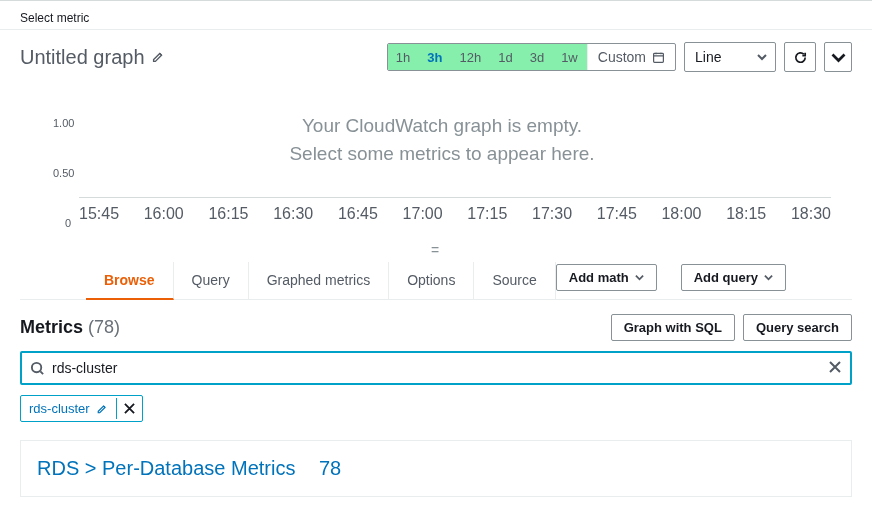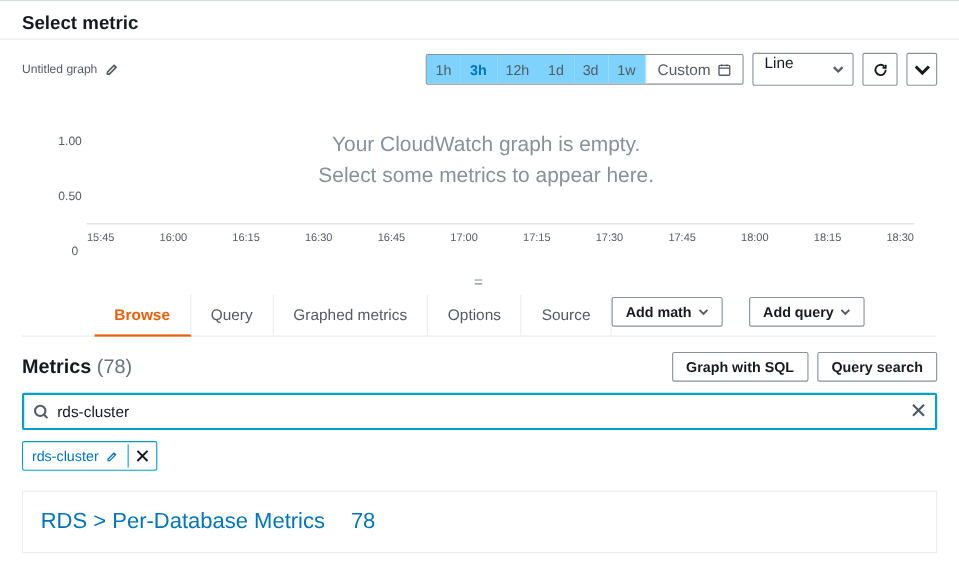--- a/index.html
+++ b/index.html
@@ -1,39 +1,39 @@
 <!DOCTYPE html>
 <html><head>
 <meta charset="utf-8">
 <style>
 * { box-sizing: border-box; margin: 0; padding: 0; }
 body { font-family: "Amazon Ember", "Helvetica Neue", Arial, sans-serif; font-size: 14px; color: #16191f; background: #fff; width: 872px; height: 512px; overflow: hidden; }
 .page { width: 872px; height: 512px; border-top: 1px solid #d5dbdb; }
 .header { padding: 10px 20px 4px; border-bottom: 1px solid #eaeded; }
-.header h1 { font-size: 17px; font-weight: 700; }
+.header h1 { font-size: 12px; font-weight: 400; }
 .content { padding: 12px 20px 0; }
 .top-row { display: flex; align-items: center; justify-content: space-between; margin-bottom: 8px; }
-.graph-title-wrap { display: flex; align-items: center; gap: 6px; color: #545b64; font-size: 11px; }
+.graph-title-wrap { display: flex; align-items: center; gap: 6px; color: #545b64; font-size: 20px; }
 .edit-icon { width: 14px; height: 14px; stroke: #545b64; stroke-width: 1.6; fill: none; cursor: pointer; }
 .controls { display: flex; align-items: center; gap: 8px; }
 .range-group { display: flex; border: 1px solid #879196; border-radius: 2px; overflow: hidden; background: #fff; }
-.range-btn { background: #7dd3fc; border: none; border-right: 1px solid #eaeded00; padding: 5px 8px; font-size: 13px; color: #545b64; cursor: pointer; }
+.range-btn { background: #86efac; border: none; border-right: 1px solid #eaeded00; padding: 5px 8px; font-size: 13px; color: #545b64; cursor: pointer; }
 .range-btn:last-child { border-right: none; }
 .range-btn.active { color: #0073bb; font-weight: 700; }
 .range-custom { display: flex; align-items: center; gap: 6px; padding: 5px 10px; color: #545b64; border-left: 1px solid #eaeded; }
 .cal-icon { width: 13px; height: 13px; stroke: #545b64; stroke-width: 1.5; fill: none; }
-.select-wrap { position: relative; display: inline-flex; border: 1px solid #879196; border-radius: 2px; background: #fff; height: 30px; padding: 0 24px 0 10px; min-width: 92px; cursor: pointer; }
+.select-wrap { position: relative; display: inline-flex; align-items: center; border: 1px solid #879196; border-radius: 2px; background: #fff; height: 30px; padding: 0 24px 0 10px; min-width: 92px; cursor: pointer; }
 .select-wrap .caret { position: absolute; right: 8px; top: 50%; transform: translateY(-50%); }
 .caret svg { width: 10px; height: 10px; stroke: #545b64; stroke-width: 2; fill: none; }
 .icon-btn { border: 1px solid #879196; background: #fff; border-radius: 2px; height: 30px; width: 32px; display: inline-flex; align-items: center; justify-content: center; cursor: pointer; }
 .icon-btn svg { width: 15px; height: 15px; stroke: #16191f; stroke-width: 1.8; fill: none; }
 .chart-area { border: 1px solid #eaeded00; position: relative; height: 160px; padding: 12px 20px 0 32px; }
 .y-tick { position: absolute; right: 100%; margin-right: 6px; transform: translateY(-50%); }
 .chart-baseline { position: absolute; left: 58px; right: 20px; top: 116px; border-bottom: 1px solid #d5dbdb; }
-.x-axis { position: absolute; left: 58px; right: 20px; top: 124px; display: flex; justify-content: space-between; font-size: 10px; color: #545b64; }
+.x-axis { position: absolute; left: 58px; right: 20px; top: 124px; display: flex; justify-content: space-between; font-size: 16px; color: #545b64; }
 .empty-msg { text-align: center; color: #879196; font-size: 19px; margin-top: 22px; }
 .empty-msg .line2 { margin-top: 6px; }
 .drag-handle { text-align: center; color: #879196; font-size: 14px; padding: 2px 0; cursor: row-resize; user-select: none; letter-spacing: 2px; }
 .tabsrow { display: flex; align-items: center; justify-content: center; border-bottom: 1px solid #eaeded; margin-top: 2px; }
 .tabs { display: flex; }
 .tab { padding: 10px 18px; font-size: 14px; color: #545b64; cursor: pointer; border-right: 1px solid #eaeded; }
 .tab.active { color: #eb5f07; font-weight: 700; border-bottom: 2px solid #eb5f07; margin-bottom: -1px; }
 .tab-actions { display: flex; gap: 24px; padding-bottom: 6px; }
 .btn { border: 1px solid #879196; background: #fff; border-radius: 2px; padding: 5px 12px; font-size: 13px; color: #16191f; cursor: pointer; display: inline-flex; align-items: center; gap: 6px; font-weight: 600; }
 .btn .caret svg { width: 9px; height: 9px; }

